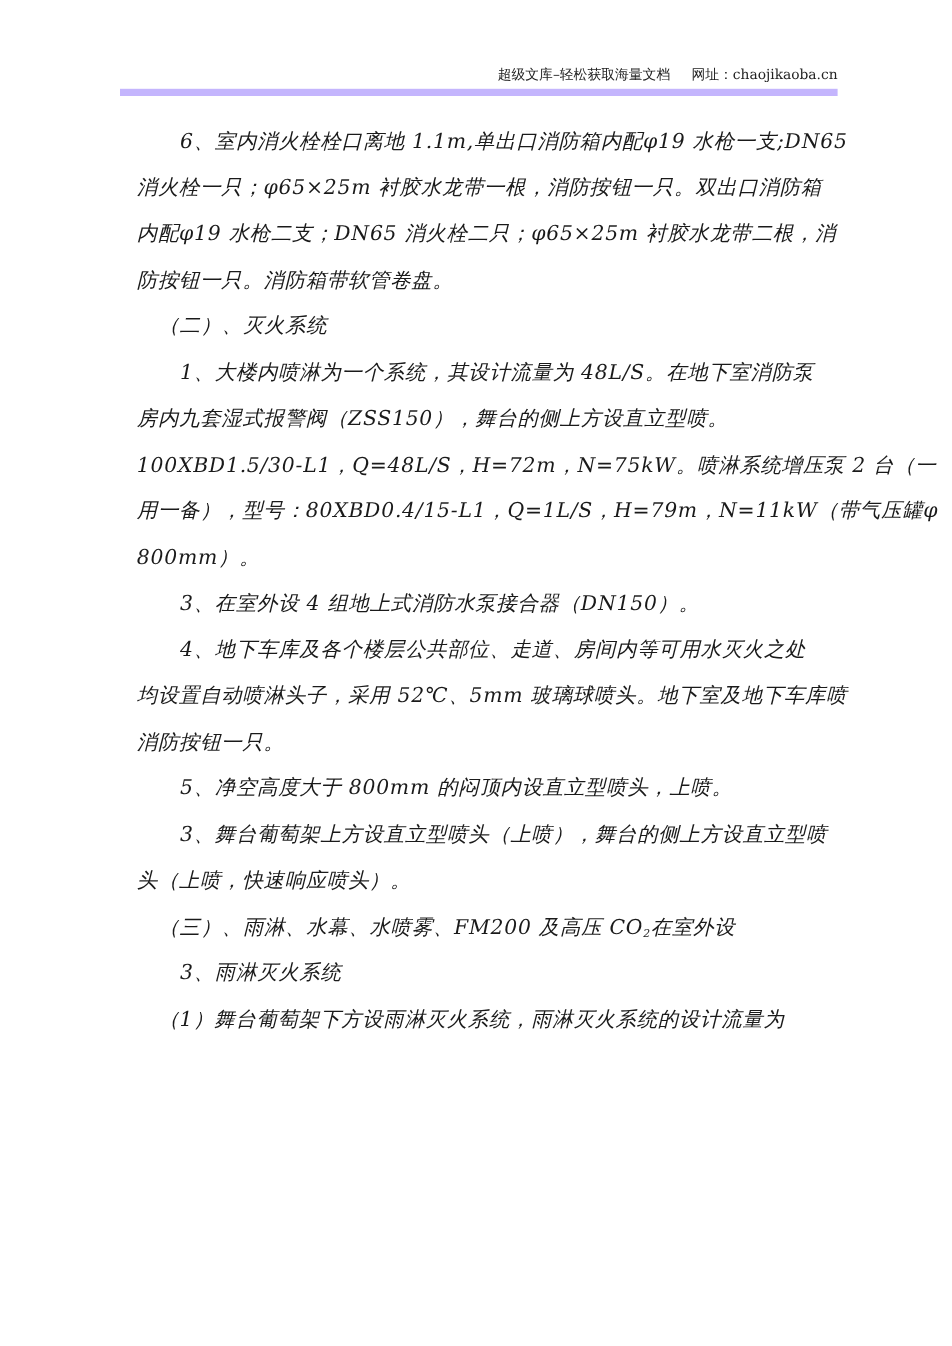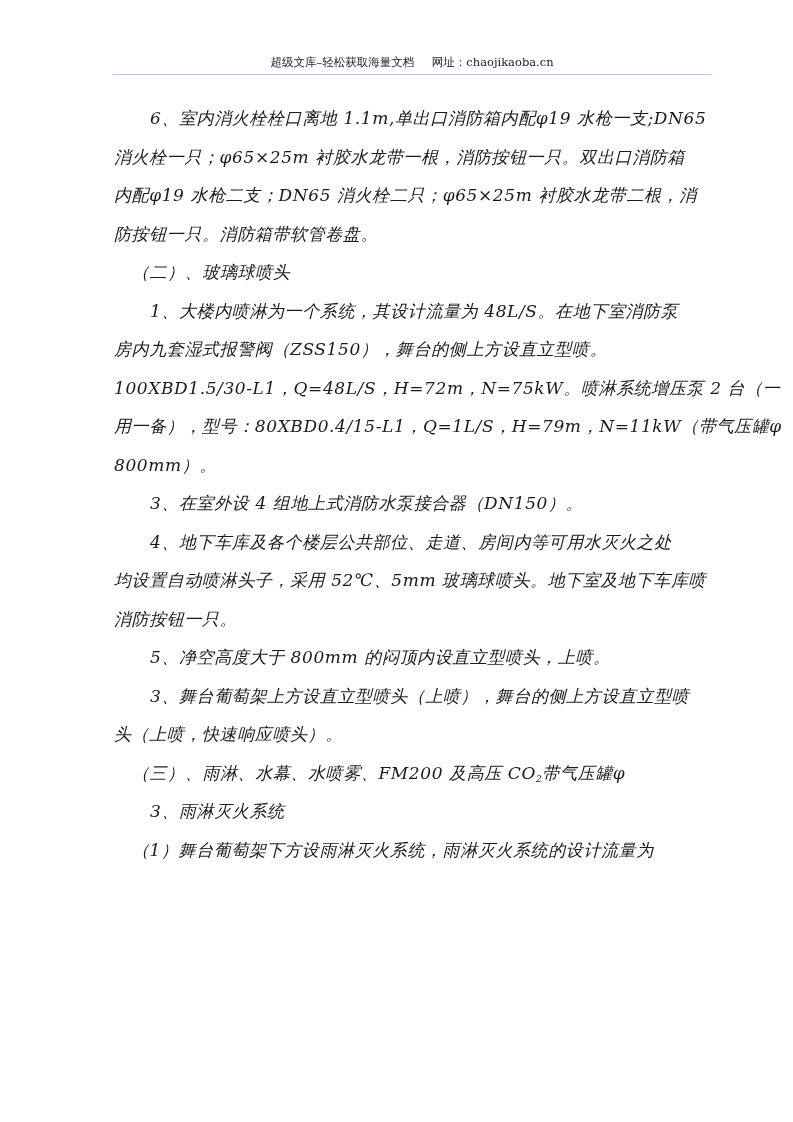--- a/index.html
+++ b/index.html
@@ -2,23 +2,23 @@
 <html><head>
   <meta charset="utf-8">
   <style>
     html, body { margin: 0; padding: 0; background: #ffffff; }
     body {
       width: 793px; height: 1122px; position: relative; overflow: hidden;
       font-family: "DejaVu Serif", "Liberation Serif", serif;
       color: #1a1a1a;
     }
     .header {
-      position: absolute; left: 113px; top: 52px; width: 598px; height: 22px;
-      border-bottom: 1px solid #c4b5fd;
-      text-align: center;
+      position: absolute; left: 100px; top: 52px; width: 598px; height: 22px;
+      border-bottom: 6px solid #c4b5fd;
+      text-align: right;
       font-size: 11.5px; line-height: 20px; color: #222;
     }
     .header .site { margin-right: 14px; }
     .body-text {
       position: absolute; left: 114px; top: 99px; width: 597px;
       font-size: 17px; line-height: 38.5px;
       letter-spacing: 0.6px;
     }
     .p { margin: 0; white-space: nowrap; font-style: italic; }
     .ind2 { padding-left: 36px; }
@@ -31,29 +31,29 @@
 <div class="header">
   <span class="site">超级文库–轻松获取海量文档</span>
   <span>网址：chaojikaoba.cn</span>
 </div>
 
 <div class="body-text">
   <p class="p ind2">6、室内消火栓栓口离地 1.1m,单出口消防箱内配φ19 水枪一支;DN65</p>
   <p class="p">消火栓一只；φ65×25m 衬胶水龙带一根，消防按钮一只。双出口消防箱</p>
   <p class="p">内配φ19 水枪二支；DN65 消火栓二只；φ65×25m 衬胶水龙带二根，消</p>
   <p class="p">防按钮一只。消防箱带软管卷盘。</p>
-  <p class="p ind1">（二）、玻璃球喷头</p>
+  <p class="p ind1">（二）、灭火系统</p>
   <p class="p ind2">1、大楼内喷淋为一个系统，其设计流量为 48L/S。在地下室消防泵</p>
   <p class="p">房内九套湿式报警阀（ZSS150），舞台的侧上方设直立型喷。</p>
   <p class="p">100XBD1.5/30-L1，Q=48L/S，H=72m，N=75kW。喷淋系统增压泵 2 台（一</p>
   <p class="p">用一备），型号：80XBD0.4/15-L1，Q=1L/S，H=79m，N=11kW（带气压罐φ</p>
   <p class="p">800mm）。</p>
   <p class="p ind2">3、在室外设 4 组地上式消防水泵接合器（DN150）。</p>
   <p class="p ind2">4、地下车库及各个楼层公共部位、走道、房间内等可用水灭火之处</p>
   <p class="p">均设置自动喷淋头子，采用 52℃、5mm 玻璃球喷头。地下室及地下车库喷</p>
   <p class="p">消防按钮一只。</p>
   <p class="p ind2">5、净空高度大于 800mm 的闷顶内设直立型喷头，上喷。</p>
   <p class="p ind2">3、舞台葡萄架上方设直立型喷头（上喷），舞台的侧上方设直立型喷</p>
   <p class="p">头（上喷，快速响应喷头）。</p>
-  <p class="p ind1"><span>（三）、雨淋、水幕、水喷雾、FM200 及高压 CO</span><sub>2</sub><span>带气压罐φ</span></p>
+  <p class="p ind1"><span>（三）、雨淋、水幕、水喷雾、FM200 及高压 CO</span><sub>2</sub><span>在室外设</span></p>
   <p class="p ind2">3、雨淋灭火系统</p>
   <p class="p ind1">（1）舞台葡萄架下方设雨淋灭火系统，雨淋灭火系统的设计流量为</p>
 </div>
 
 </body></html>

